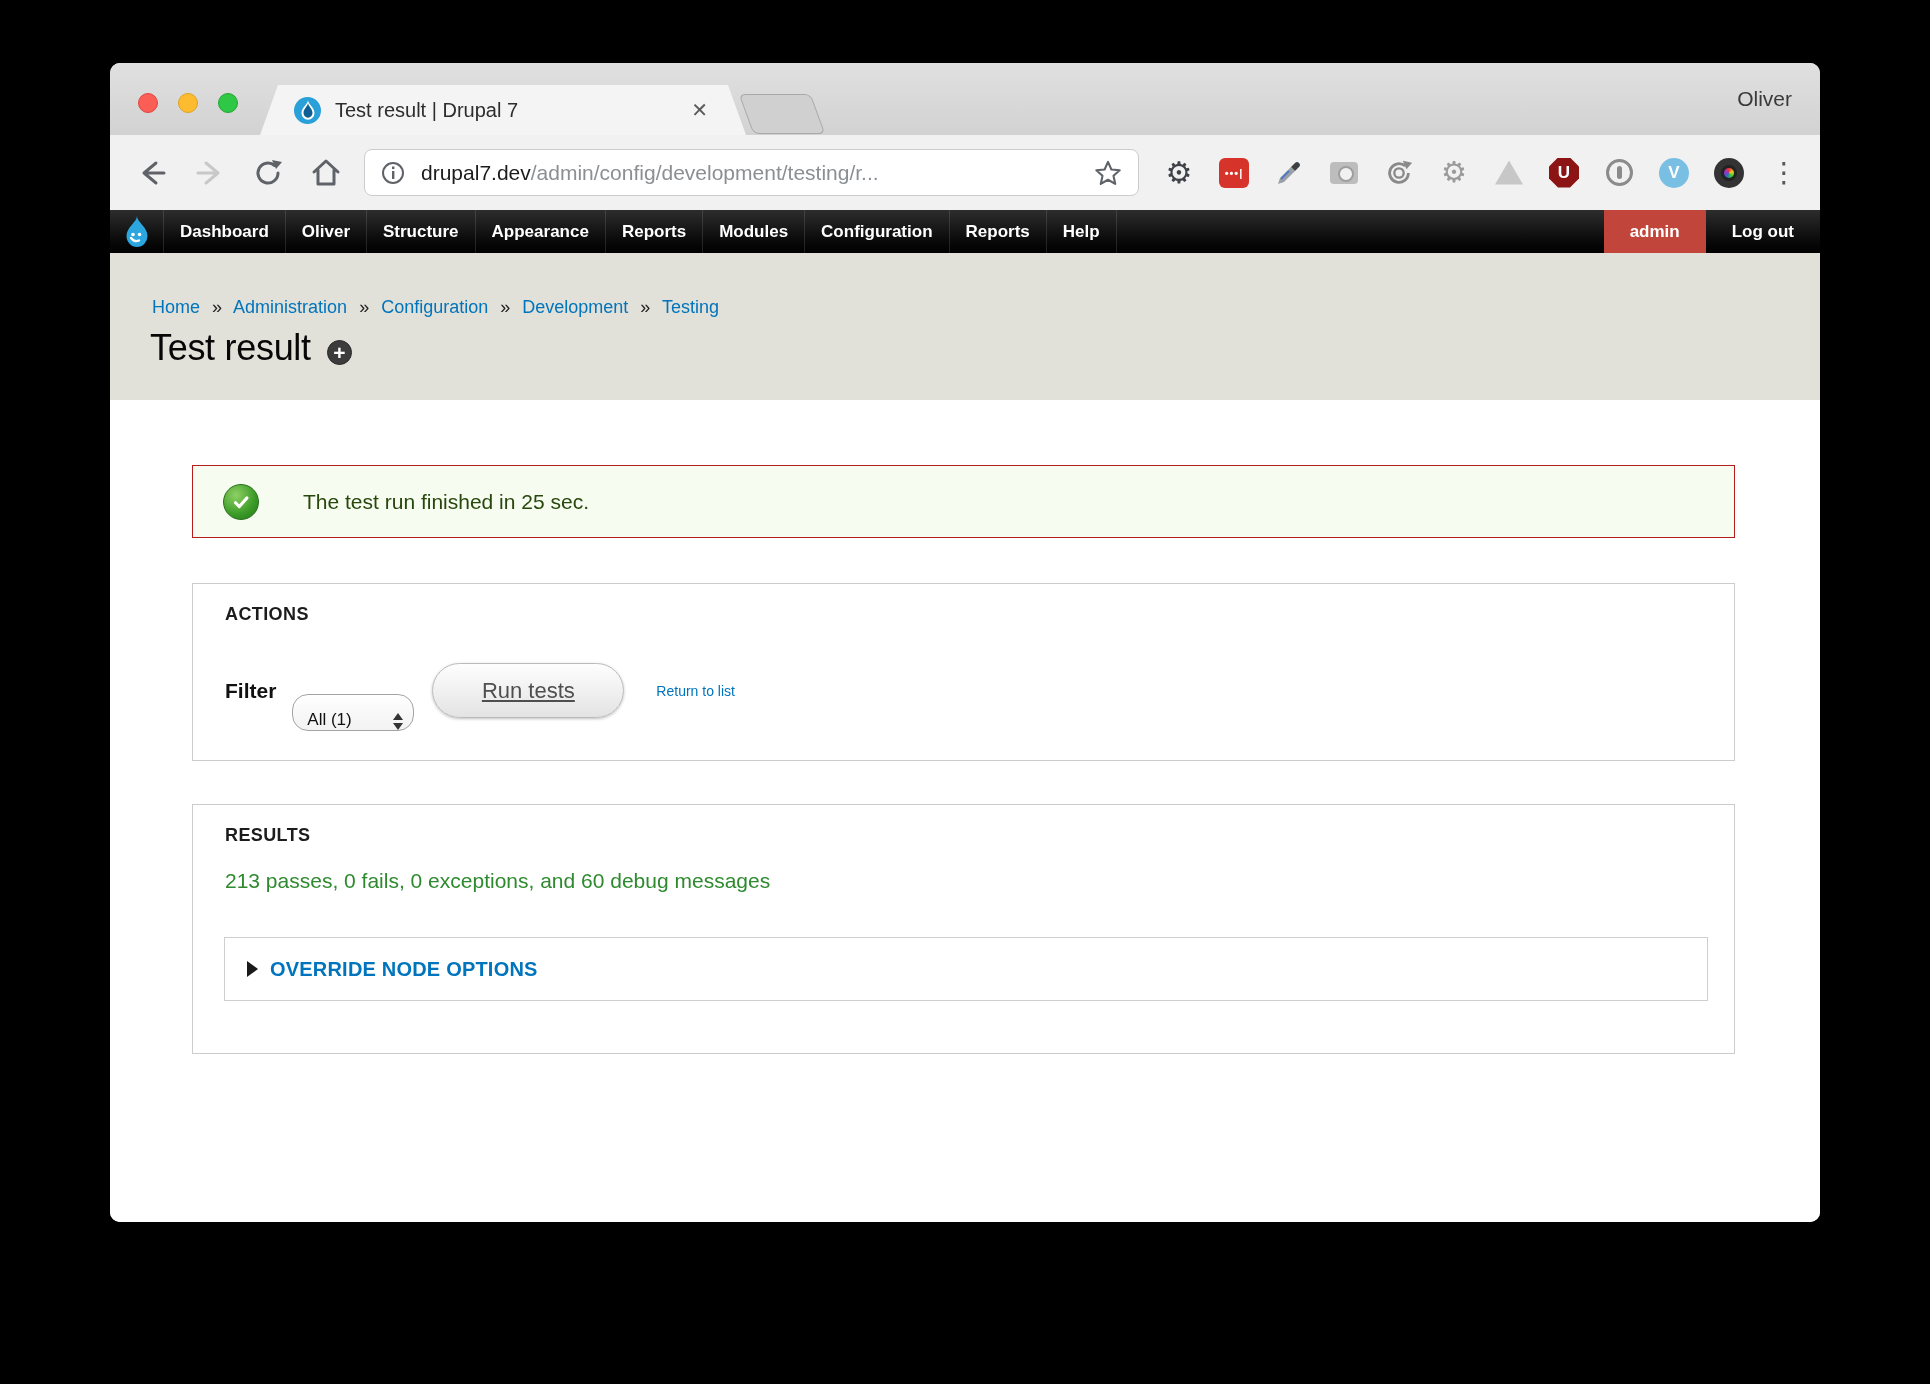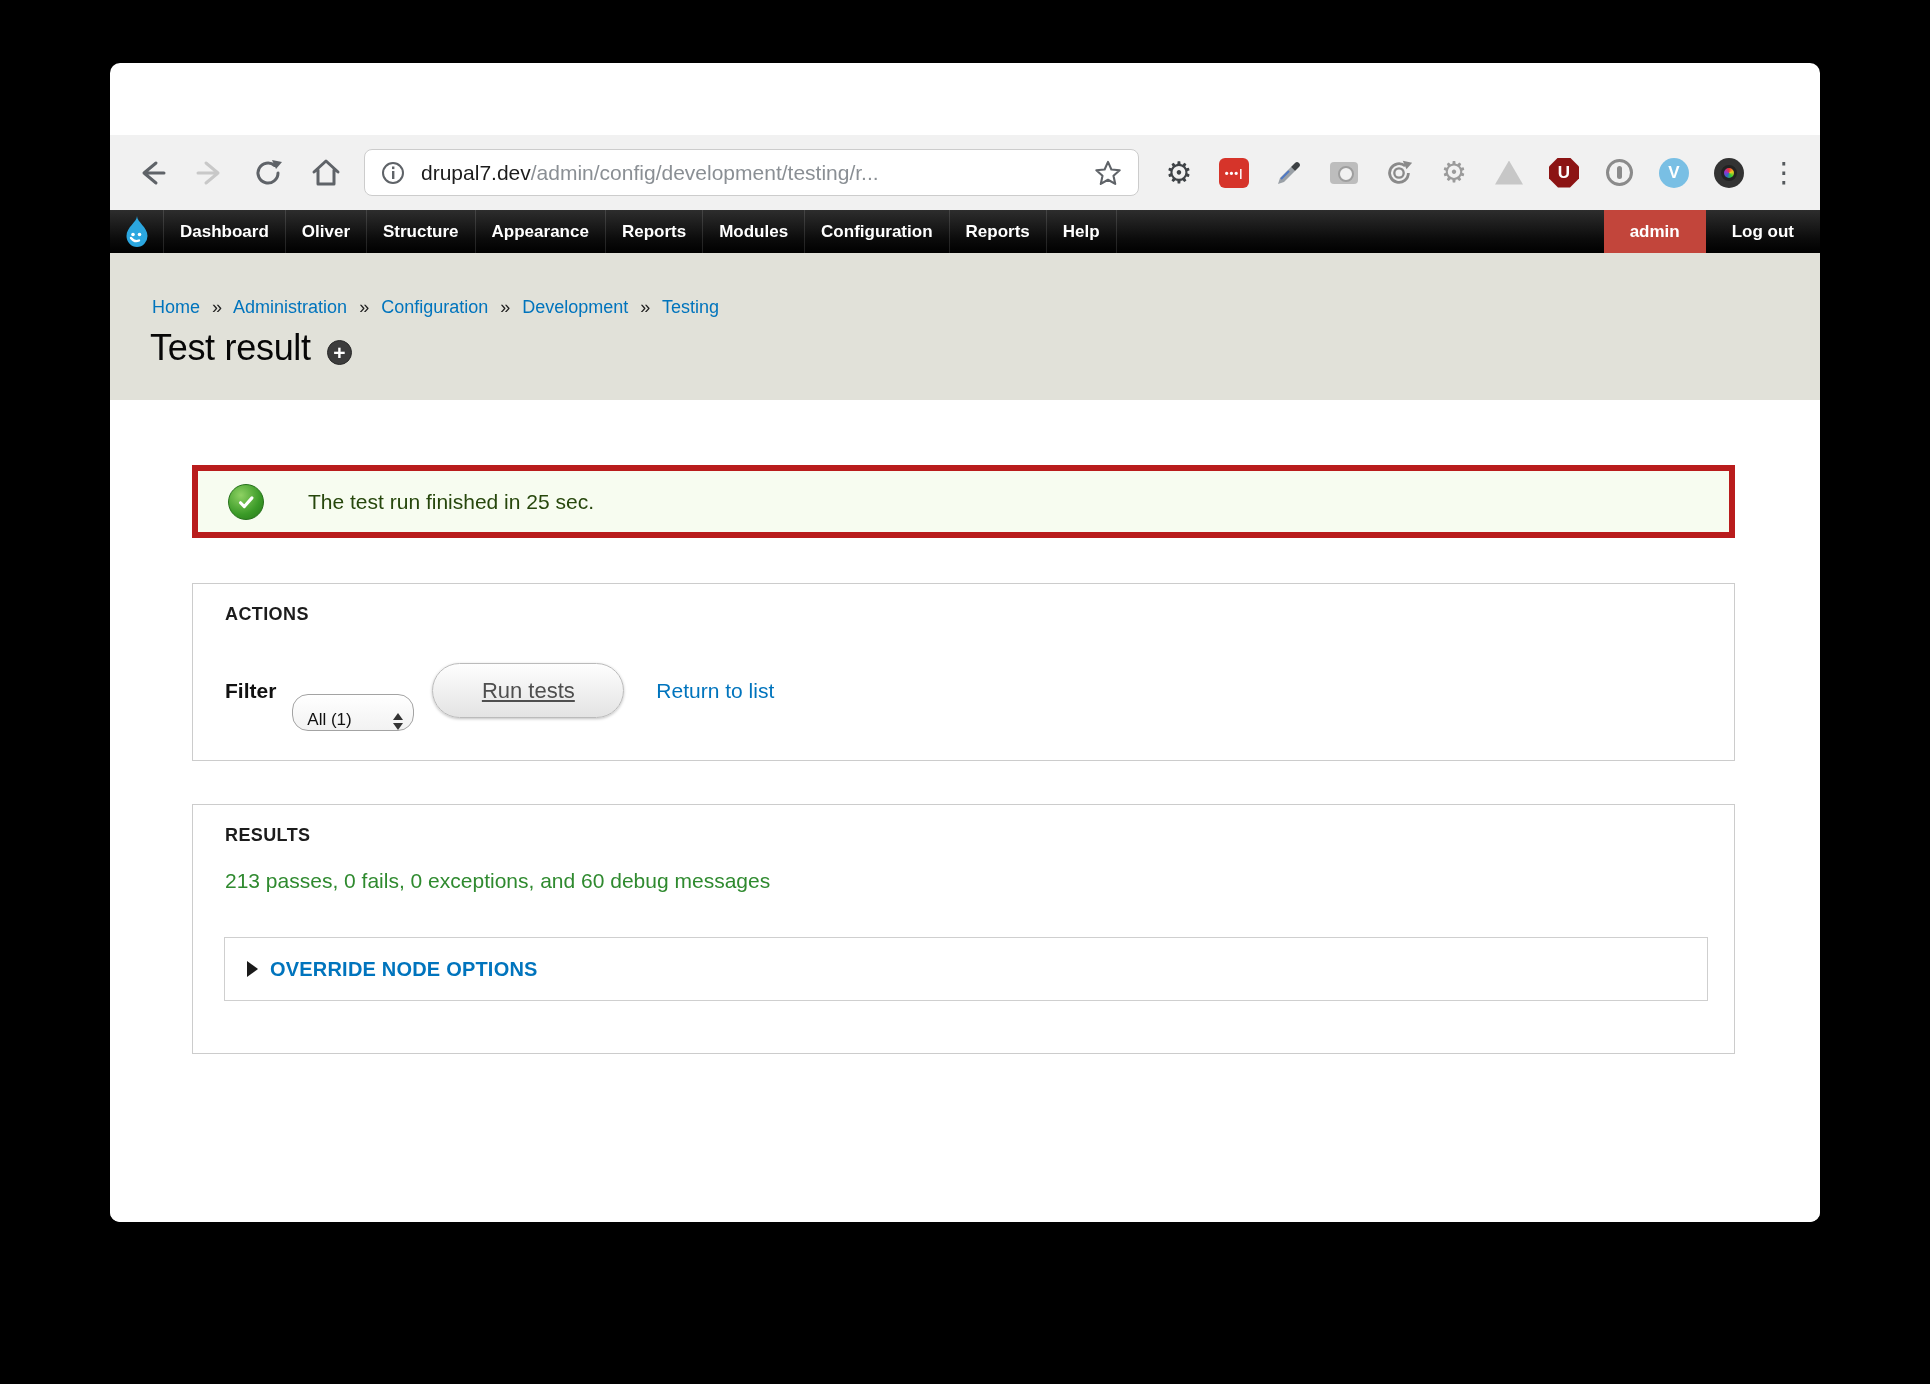--- a/index.html
+++ b/index.html
@@ -93,21 +93,21 @@
   .title-row { position:absolute; left:40px; top:74px; display:flex; align-items:center; }
   .page-title { font-size:36px; font-weight:500; color:#070707; letter-spacing:-.3px; }
   .add-shortcut { margin-left:16px; margin-top:8px; width:25px; height:25px; border-radius:50%;
     background:#3c3c3c; color:#fff; font-size:21px; font-weight:bold; line-height:23px;
     text-align:center; border:1px solid #2a2a2a; }
 
   
   .content { position:absolute; left:0; top:337px; width:100%; bottom:0; background:#fff; }
 
   .status-box { position:absolute; left:82px; top:65px; width:1543px; height:73px;
-    background:#f7fcf0; border:6px solid #b91c1c; display:flex; align-items:center; }
+    background:#f7fcf0; border:1px solid #b91c1c; display:flex; align-items:center; }
   .check-icon { margin-left:30px; width:36px; height:36px; border-radius:50%;
     background:radial-gradient(circle at 35% 30%, #8ed163, #3a9a27 60%, #27761a);
     border:1px solid #25701a; display:flex; align-items:center; justify-content:center; flex:0 0 auto; }
   .check-icon svg { width:22px; height:22px; }
   .status-text { margin-left:44px; font-size:21px; color:#27470c; }
 
   .panel { position:absolute; left:82px; width:1543px; background:#fff; border:1px solid #ccc; }
   .panel-actions { top:183px; height:178px; }
   .panel-results { top:404px; height:250px; }
   .legend { position:absolute; left:32px; top:20px; font-size:18px; font-weight:bold;
@@ -120,34 +120,53 @@
   .filter-value { font-size:17px; color:#111; flex:1; }
   .sel-arrows { display:flex; flex-direction:column; align-items:center; gap:3px; }
   .arr-up { width:0; height:0; border-left:5px solid transparent; border-right:5px solid transparent;
     border-bottom:7px solid #333; }
   .arr-dn { width:0; height:0; border-left:5px solid transparent; border-right:5px solid transparent;
     border-top:7px solid #333; }
   .run-btn { margin-left:18px; width:192px; height:55px; border-radius:28px;
     background:linear-gradient(#fefefe,#e3e3e3); border:1px solid #bbb;
     box-shadow:0 1px 3px rgba(0,0,0,.25); font-size:22px; color:#4f4f4f; font-weight:500;
     display:flex; align-items:center; justify-content:center;text-decoration:underline; }
-  .return-link { margin-left:32px; font-size:21px; color:#0074bd; text-decoration:none; }
+  .return-link { margin-left:32px; font-size:14px; color:#0074bd; text-decoration:none; }
 
   .results-summary { position:absolute; left:32px; top:64px; font-size:21px; color:#2f8a2f; }
   .collapsed-box { position:absolute; left:31px; top:132px; width:1484px; height:64px;
     border:1px solid #cfcfcf; display:flex; align-items:center; padding-left:22px; }
   .collapse-arrow { width:0; height:0; border-top:8px solid transparent; border-bottom:8px solid transparent;
     border-left:11px solid #1a1a1a; flex:0 0 auto; }
   .collapsed-label { margin-left:12px; font-size:20px; font-weight:bold; color:#0074bd; letter-spacing:.2px; }
 </style>
 </head>
 <body>
 
 <div id="window">
 
+  <div class="tabbar">
+    <div class="traffic t-red"></div>
+    <div class="traffic t-yellow"></div>
+    <div class="traffic t-green"></div>
+
+    <div class="tab">
+      <span class="tab-favicon">
+        <svg width="16" height="20" viewBox="0 0 16 20">
+          <path d="M8 0 C8 4 1.5 7.5 1.5 13 a6.5 6.8 0 0 0 13 0 C14.5 7.5 8 4 8 0 Z" fill="#ffffff"></path>
+          <path d="M8 3 C8 6 3.5 8.5 3.5 13 a4.5 4.7 0 0 0 9 0 C12.5 8.5 8 6 8 3 Z" fill="#0e5f94"></path>
+        </svg>
+      </span>
+      <span class="tab-title">Test result | Drupal 7</span>
+      <span class="tab-close">✕</span>
+    </div>
+
+    <div class="newtab-btn"></div>
+    <div class="profile-name">Oliver</div>
+  </div>
 
   <div class="navbar">
     <span class="nav-icon">
       <svg viewBox="0 0 32 32">
           <path d="M20 6 L8 16 L20 26 M8 16 H28" stroke="#5f6368" stroke-width="3" fill="none" stroke-linecap="round" stroke-linejoin="round"></path>
         </svg>
     </span>
     <span class="nav-icon">
       <svg viewBox="0 0 32 32">
           <path d="M12 6 L24 16 L12 26 M24 16 H4" stroke="#c8c8c8" stroke-width="3" fill="none" stroke-linecap="round" stroke-linejoin="round"></path>

